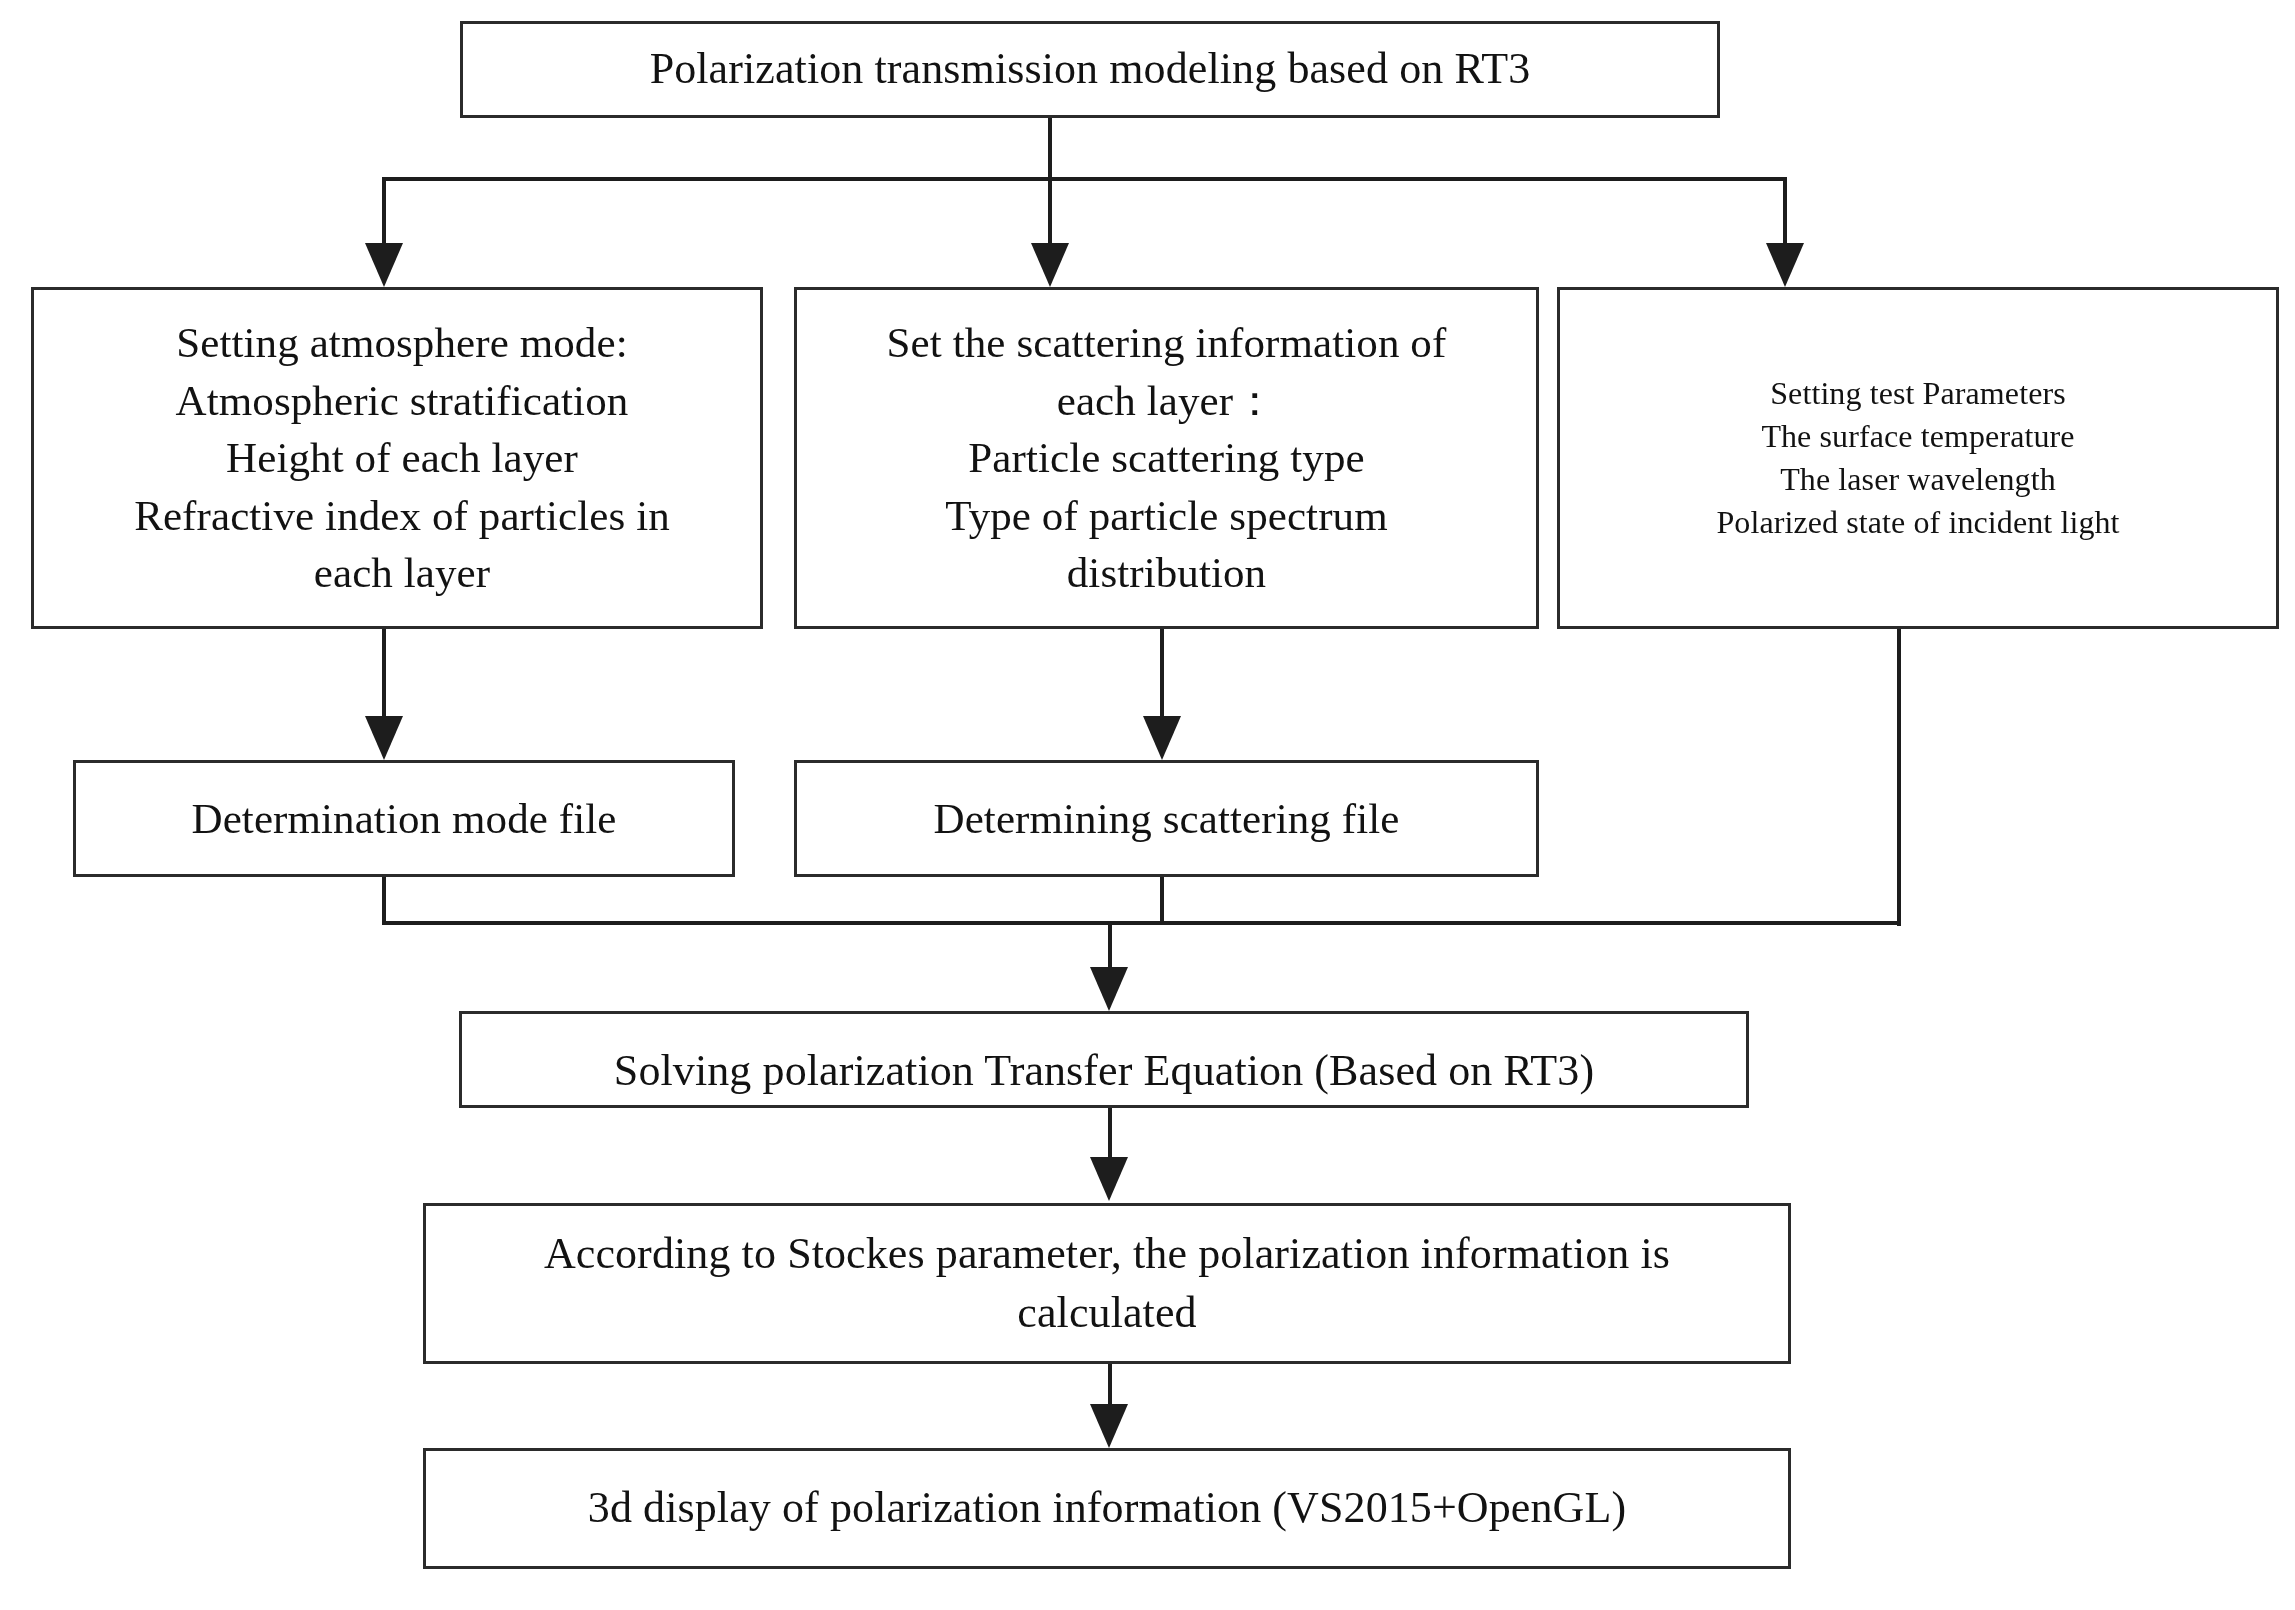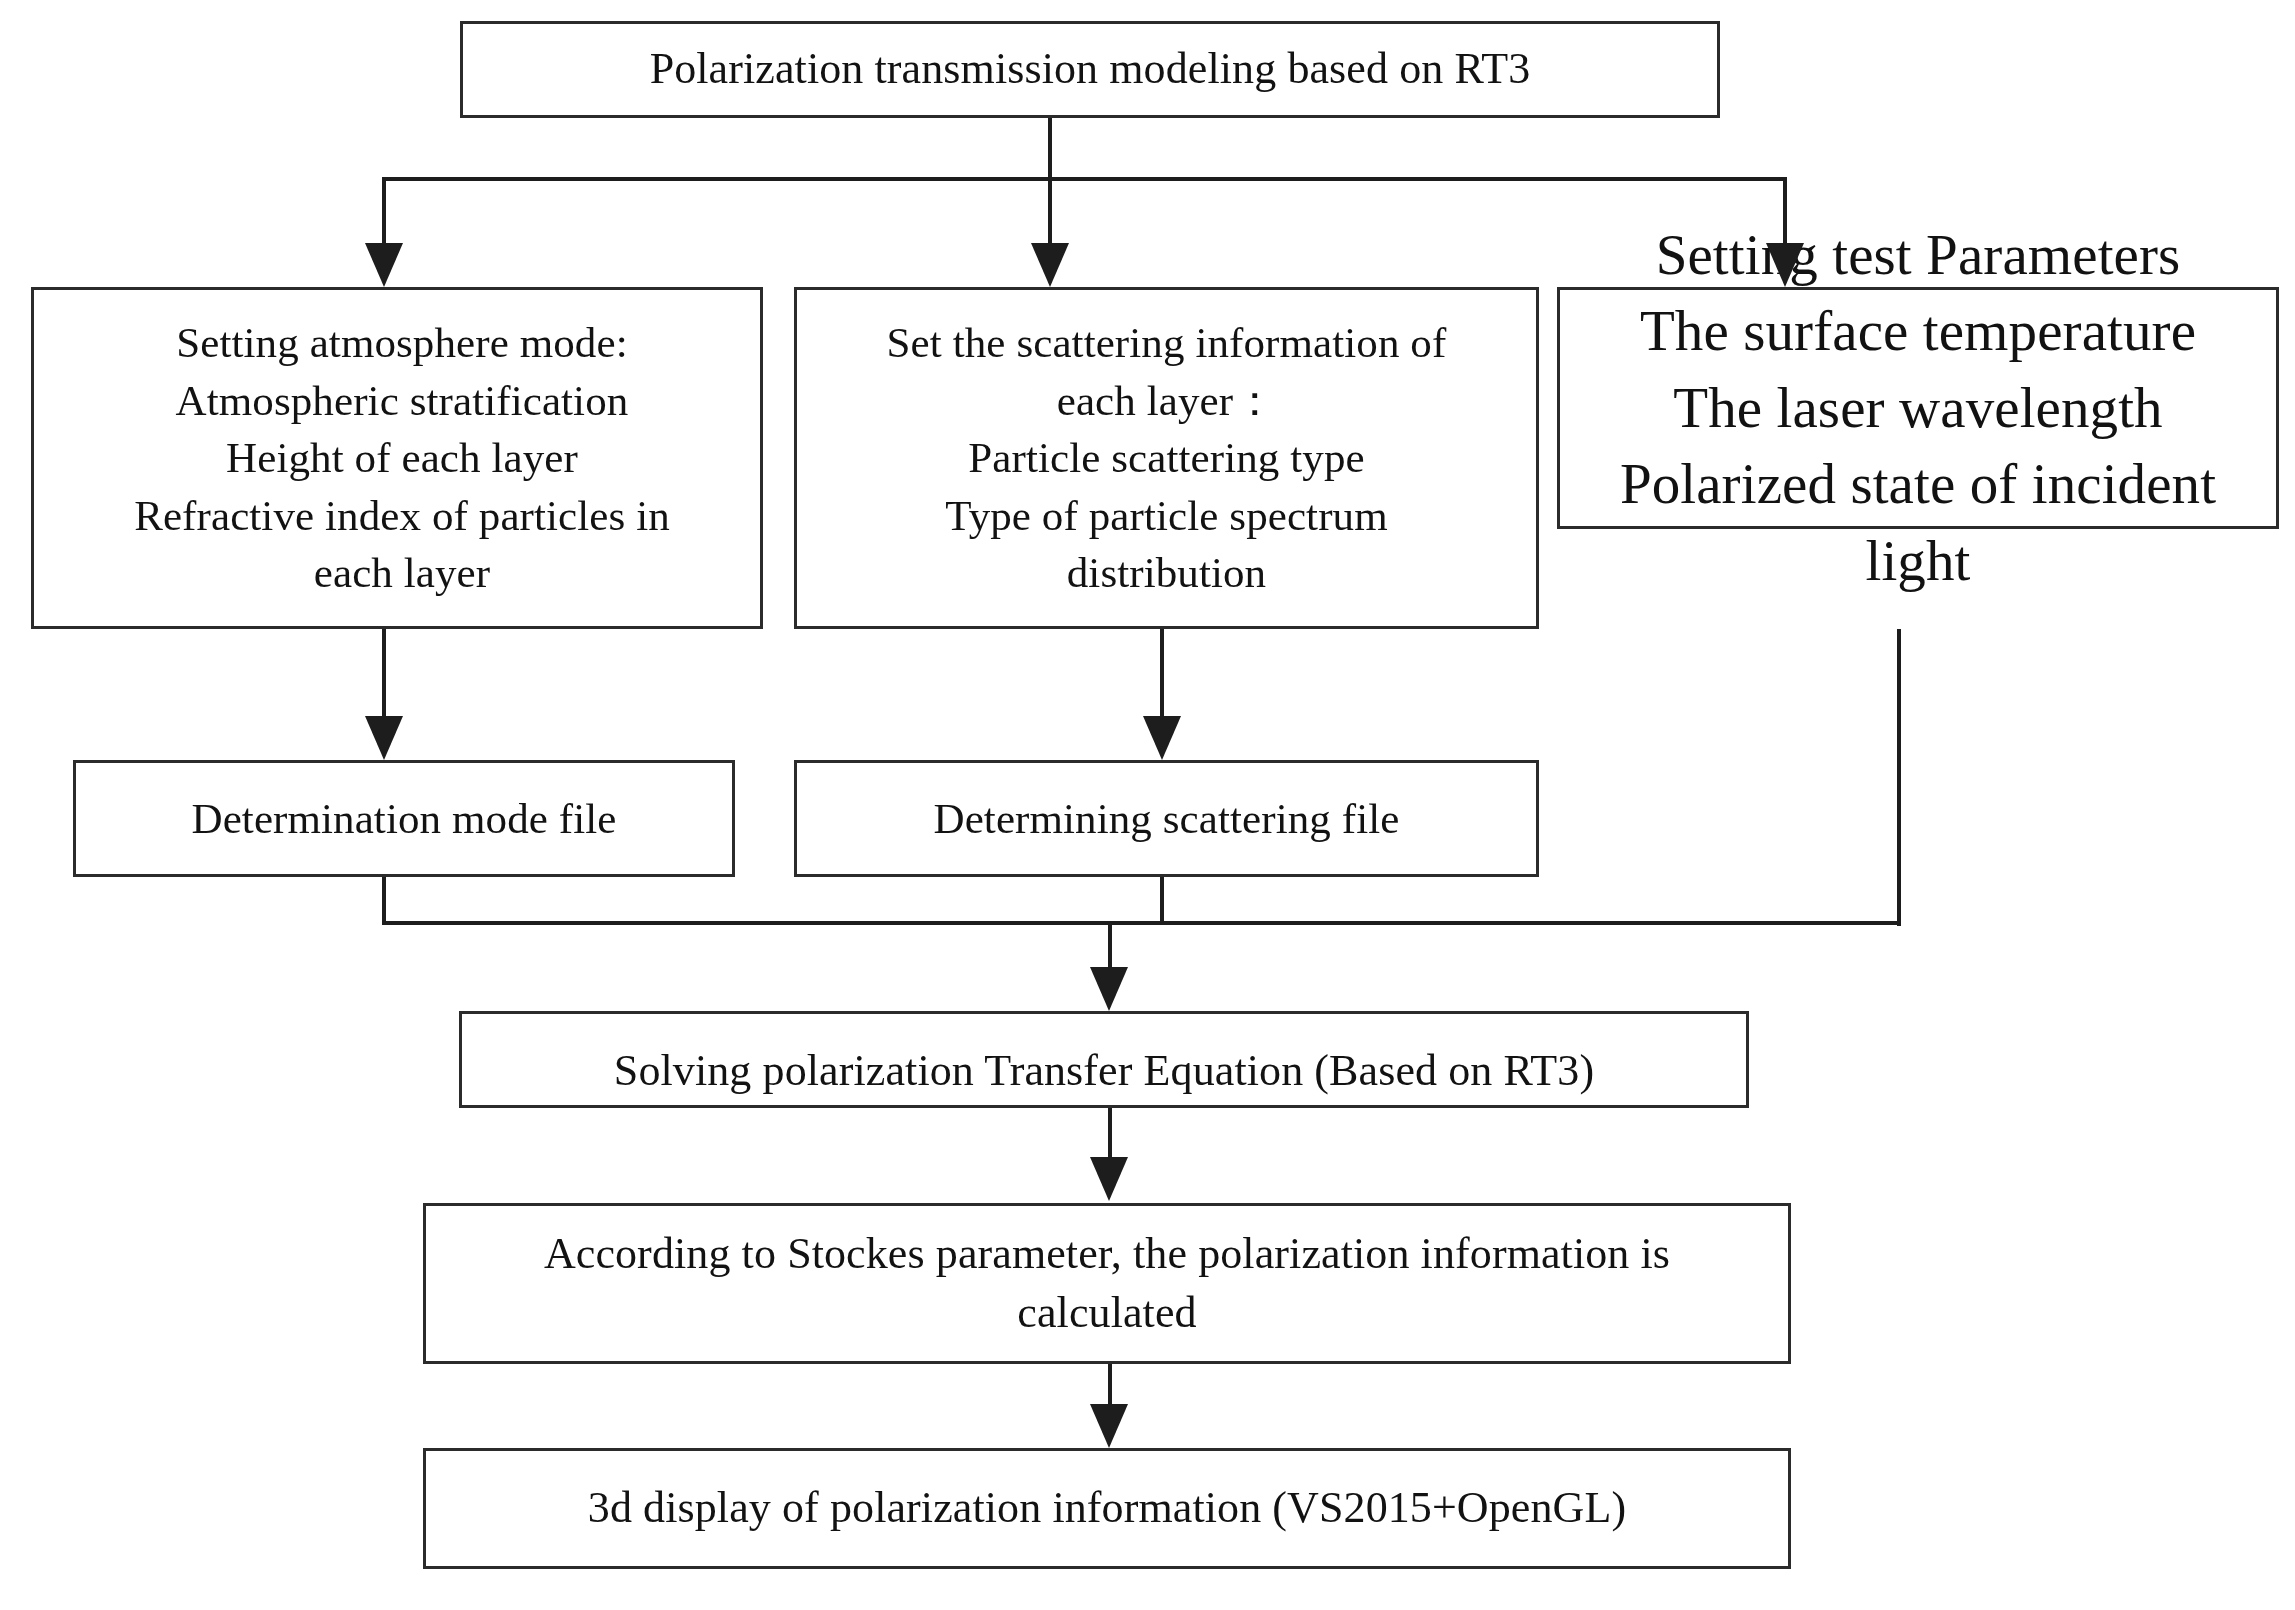--- a/index.html
+++ b/index.html
@@ -35,21 +35,21 @@
     margin-left: 12px;
   }
   .node .txt {
     display: block;
     white-space: pre-line;
   }
   
   #node-root        { left: 448px;  top: 21.4px;   width: 1260px; height: 97px; font-size: 44px; }
   #node-atmos       { left: 19px;   top: 287px;  width: 732px; height: 342px; font-size: 43px; padding-left: 20px; }
   #node-scatter     { left: 782px; top: 287px;  width: 745px; height: 342px; font-size: 43px; }
-  #node-testparams  { left: 1545px; top: 287px;  width: 722px; height: 242px; font-size: 57px; }
+  #node-testparams  { left: 1545px; top: 287px;  width: 722px; height: 342px; font-size: 32px; }
   #node-layerfile   { left: 61px;   top: 760px; width: 662px;  height: 117px; font-size: 43px; }
   #node-scatterfile { left: 782px; top: 760px; width: 745px; height: 117px; font-size: 43px; }
   #node-solve       { left: 447px;  top: 1011px; width: 1290px; height: 97px; font-size: 44px; align-items: flex-end; }
   #node-stockes     { left: 411px;  top: 1203px; width: 1368px; height: 161px; font-size: 44px; }
   #node-display     { left: 411px;  top: 1448px; width: 1368px; height: 121px; font-size: 44px; }
 
   
   .conn {
     position: absolute;
     background: #1d1d1d;

